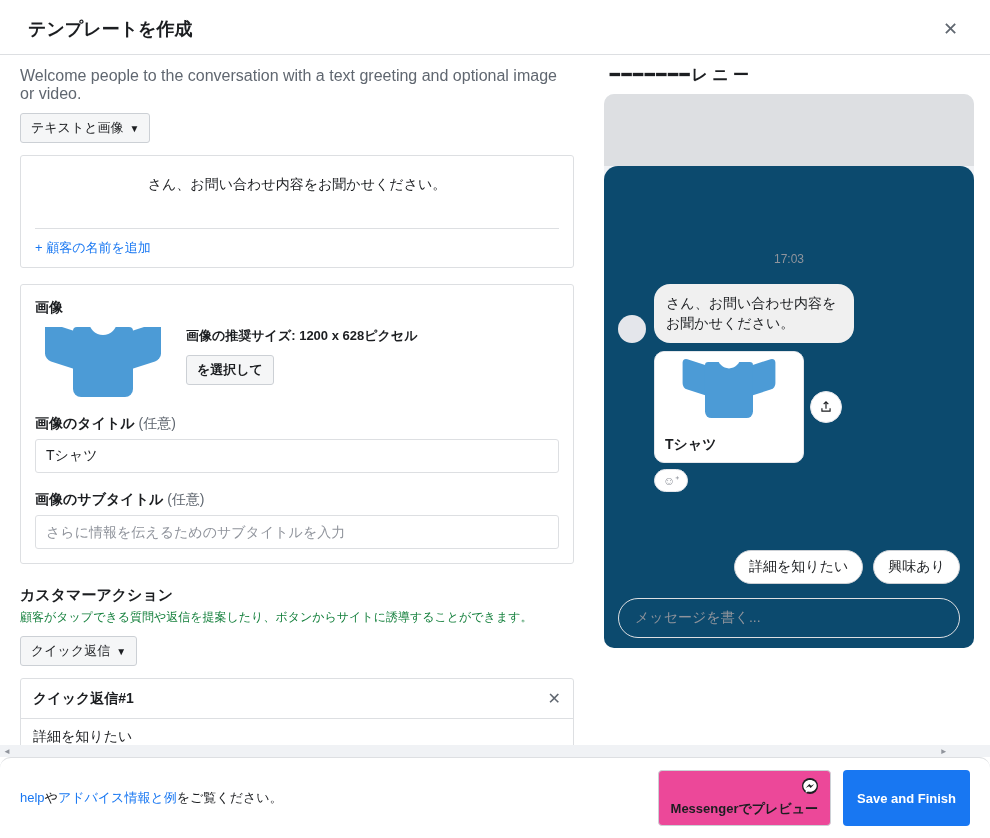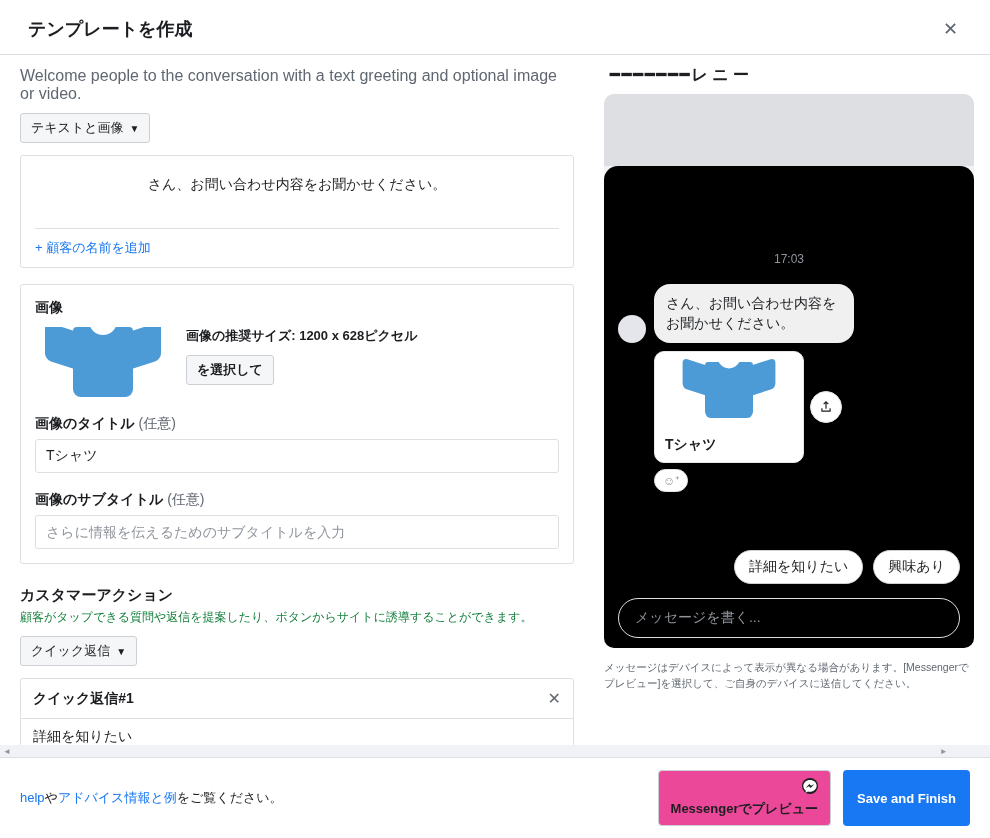--- a/index.html
+++ b/index.html
@@ -45,39 +45,39 @@
 .qr-header { display: flex; justify-content: space-between; align-items: center; padding: 10px 12px; border-bottom: 1px solid #dddfe2; }
 .qr-title { font-size: 14px; font-weight: 700; color: #1c1e21; }
 .qr-x { color: #606770; cursor: pointer; font-size: 16px; }
 .qr-body-input { width: 100%; border: none; padding: 10px 12px; font-size: 14px; color: #1c1e21; outline: none; }
 .right-panel { flex: 1; padding: 10px 16px 16px 10px; overflow-y: auto; position: relative; }
 .right-panel::-webkit-scrollbar { width: 8px; }
 .right-panel::-webkit-scrollbar-thumb { background: #bcc0c4; border-radius: 4px; }
 .preview-header { font-size: 16px; font-weight: 700; color: #1c1e21; margin-bottom: 8px; padding-left: 6px; }
 .phone { background: #f0f2f5; border-radius: 10px; padding: 0; overflow: hidden; }
 .phone-status { height: 72px; background: #dddfe2; }
-.phone-body { background: #000000; border-radius: 14px 14px 0 0; margin-top: 0; padding: 16px 14px 10px; }
+.phone-body { background: #0c4a6e; border-radius: 14px 14px 0 0; margin-top: 0; padding: 16px 14px 10px; }
 .phone-spacer { height: 56px; }
 .phone-time { text-align: center; font-size: 12px; color: #90949c; margin: 14px 0 18px; }
 .msg-row { display: flex; align-items: flex-end; gap: 8px; margin-bottom: 8px; }
 .avatar { width: 28px; height: 28px; border-radius: 50%; background: #e4e6eb; flex-shrink: 0; }
 .bubble { background: #f0f0f0; border-radius: 16px; padding: 10px 12px; font-size: 14px; color: #1c1e21; max-width: 200px; line-height: 1.4; }
 .attachment { margin-left: 36px; display: flex; align-items: flex-start; gap: 6px; }
 .attach-card { background: #fff; border: 1px solid #e4e6eb; border-radius: 10px; width: 150px; overflow: hidden; }
 .attach-img { height: 76px; display: flex; justify-content: center; align-items: center; background: #fff; }
 .attach-img .tshirt { transform: scale(0.8); }
 .attach-title { padding: 8px 10px; font-size: 14px; font-weight: 700; color: #1c1e21; }
 .share-btn { width: 32px; height: 32px; border-radius: 50%; background: #fff; border: 1px solid #e4e6eb; display: flex; justify-content: center; align-items: center; font-size: 14px; cursor: pointer; align-self: center; }
 .emoji-picker { margin-left: 36px; margin-top: 6px; display: flex; }
 .emoji-chip { background: #fff; border: 1px solid #e4e6eb; border-radius: 12px; padding: 2px 8px; font-size: 12px; color: #90949c; cursor: pointer; }
 .quick-replies { display: flex; gap: 10px; justify-content: flex-end; margin: 58px 0 14px; }
 .qr-chip { border: 1px solid #ccd0d5; border-radius: 18px; padding: 7px 14px; font-size: 14px; color: #1c1e21; cursor: pointer; background: #fff; }
 .compose { border: 1px solid #dddfe2; border-radius: 22px; padding: 10px 16px; font-size: 14px; color: #90949c; margin-top: 4px; }
 .preview-note { font-size: 10.5px; color: #606770; margin-top: 12px; line-height: 1.5; }
-.footer { display: flex; justify-content: space-between; align-items: center; padding: 12px 20px; border-top: 1px solid #dddfe2; }
+.footer { display: flex; justify-content: space-between; align-items: center; padding: 12px 20px; border-top: 1px solid #dddfe2; border-radius: 11px; }
 .footer-left { font-size: 13px; color: #1c1e21; }
 .footer-left a { color: #1877f2; text-decoration: none; cursor: pointer; }
 .footer-right { display: flex; gap: 12px; }
 .msgr-btn { display: flex; align-items: flex-end; gap: 6px; border: 1px solid #ccd0d5; border-radius: 4px; padding: 7px 12px; font-size: 13px; font-weight: 700; color: #1c1e21; cursor: pointer; background: #ec4899; flex-direction: column; }
 .msgr-icon { width: 16px; height: 16px; background: #1c1e21; border-radius: 50%; position: relative; display: flex; justify-content: center; align-items: center; }
 .msgr-icon svg { width: 16px; height: 16px; }
 .primary-btn { background: #1877f2; color: #fff; border: none; border-radius: 4px; padding: 8px 14px; font-size: 13px; font-weight: 700; cursor: pointer; }
 .hscrollbar { height: 12px; background: #f0f2f5; display: flex; align-items: center; padding: 0 2px; }
 .hscrollbar .thumb { height: 8px; width: 94%; background: transparent; }
 .hscrollbar .arrow { width: 10px; color: #90949c; font-size: 8px; text-align: center; }
@@ -194,21 +194,20 @@
           </div>
 
           <div class="quick-replies">
             <div class="qr-chip">詳細を知りたい</div>
             <div class="qr-chip">興味あり</div>
           </div>
 
           <div class="compose">メッセージを書く...</div>
         </div>
       </div>
-      <div class="preview-note">メッセージはデバイスによって表示が異なる場合があります。[Messengerでプレビュー]を選択して、ご自身のデバイスに送信してください。</div>
     </div>
   </div>
 
   <div class="hscrollbar">
     <span class="arrow">◄</span>
     <div class="thumb"></div>
     <span class="arrow">►</span>
   </div>
 
   <div class="footer">

